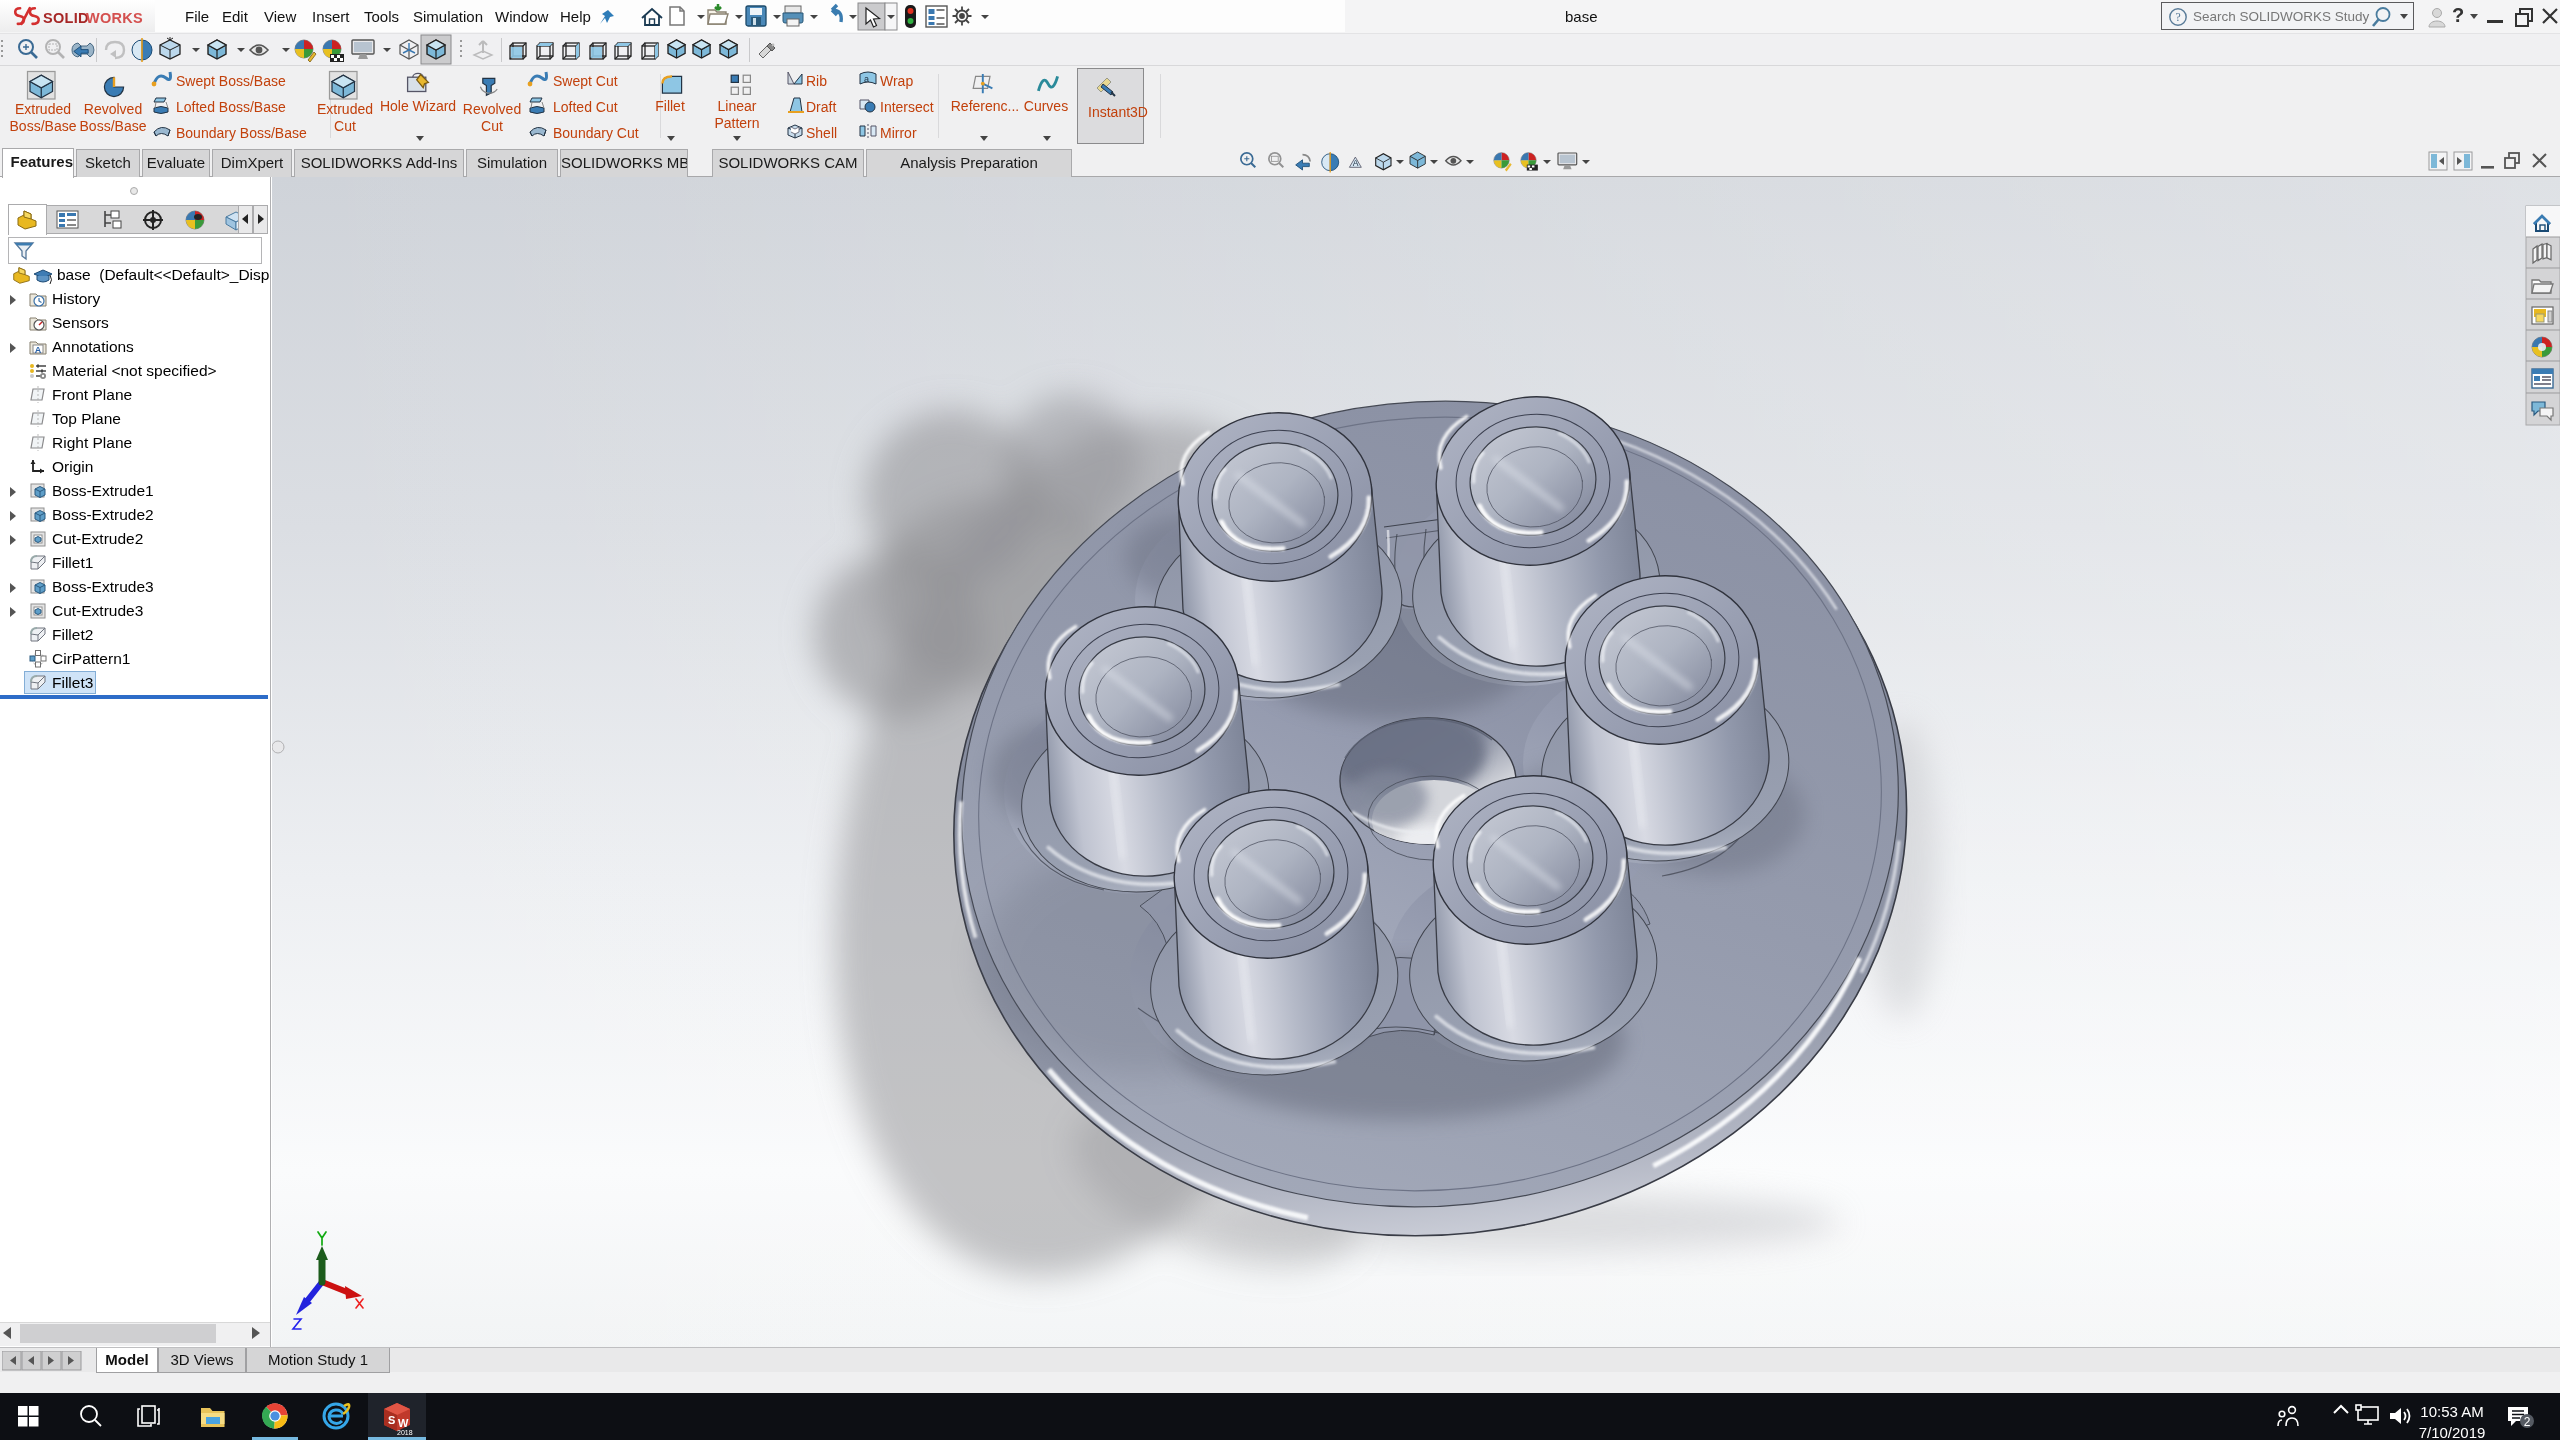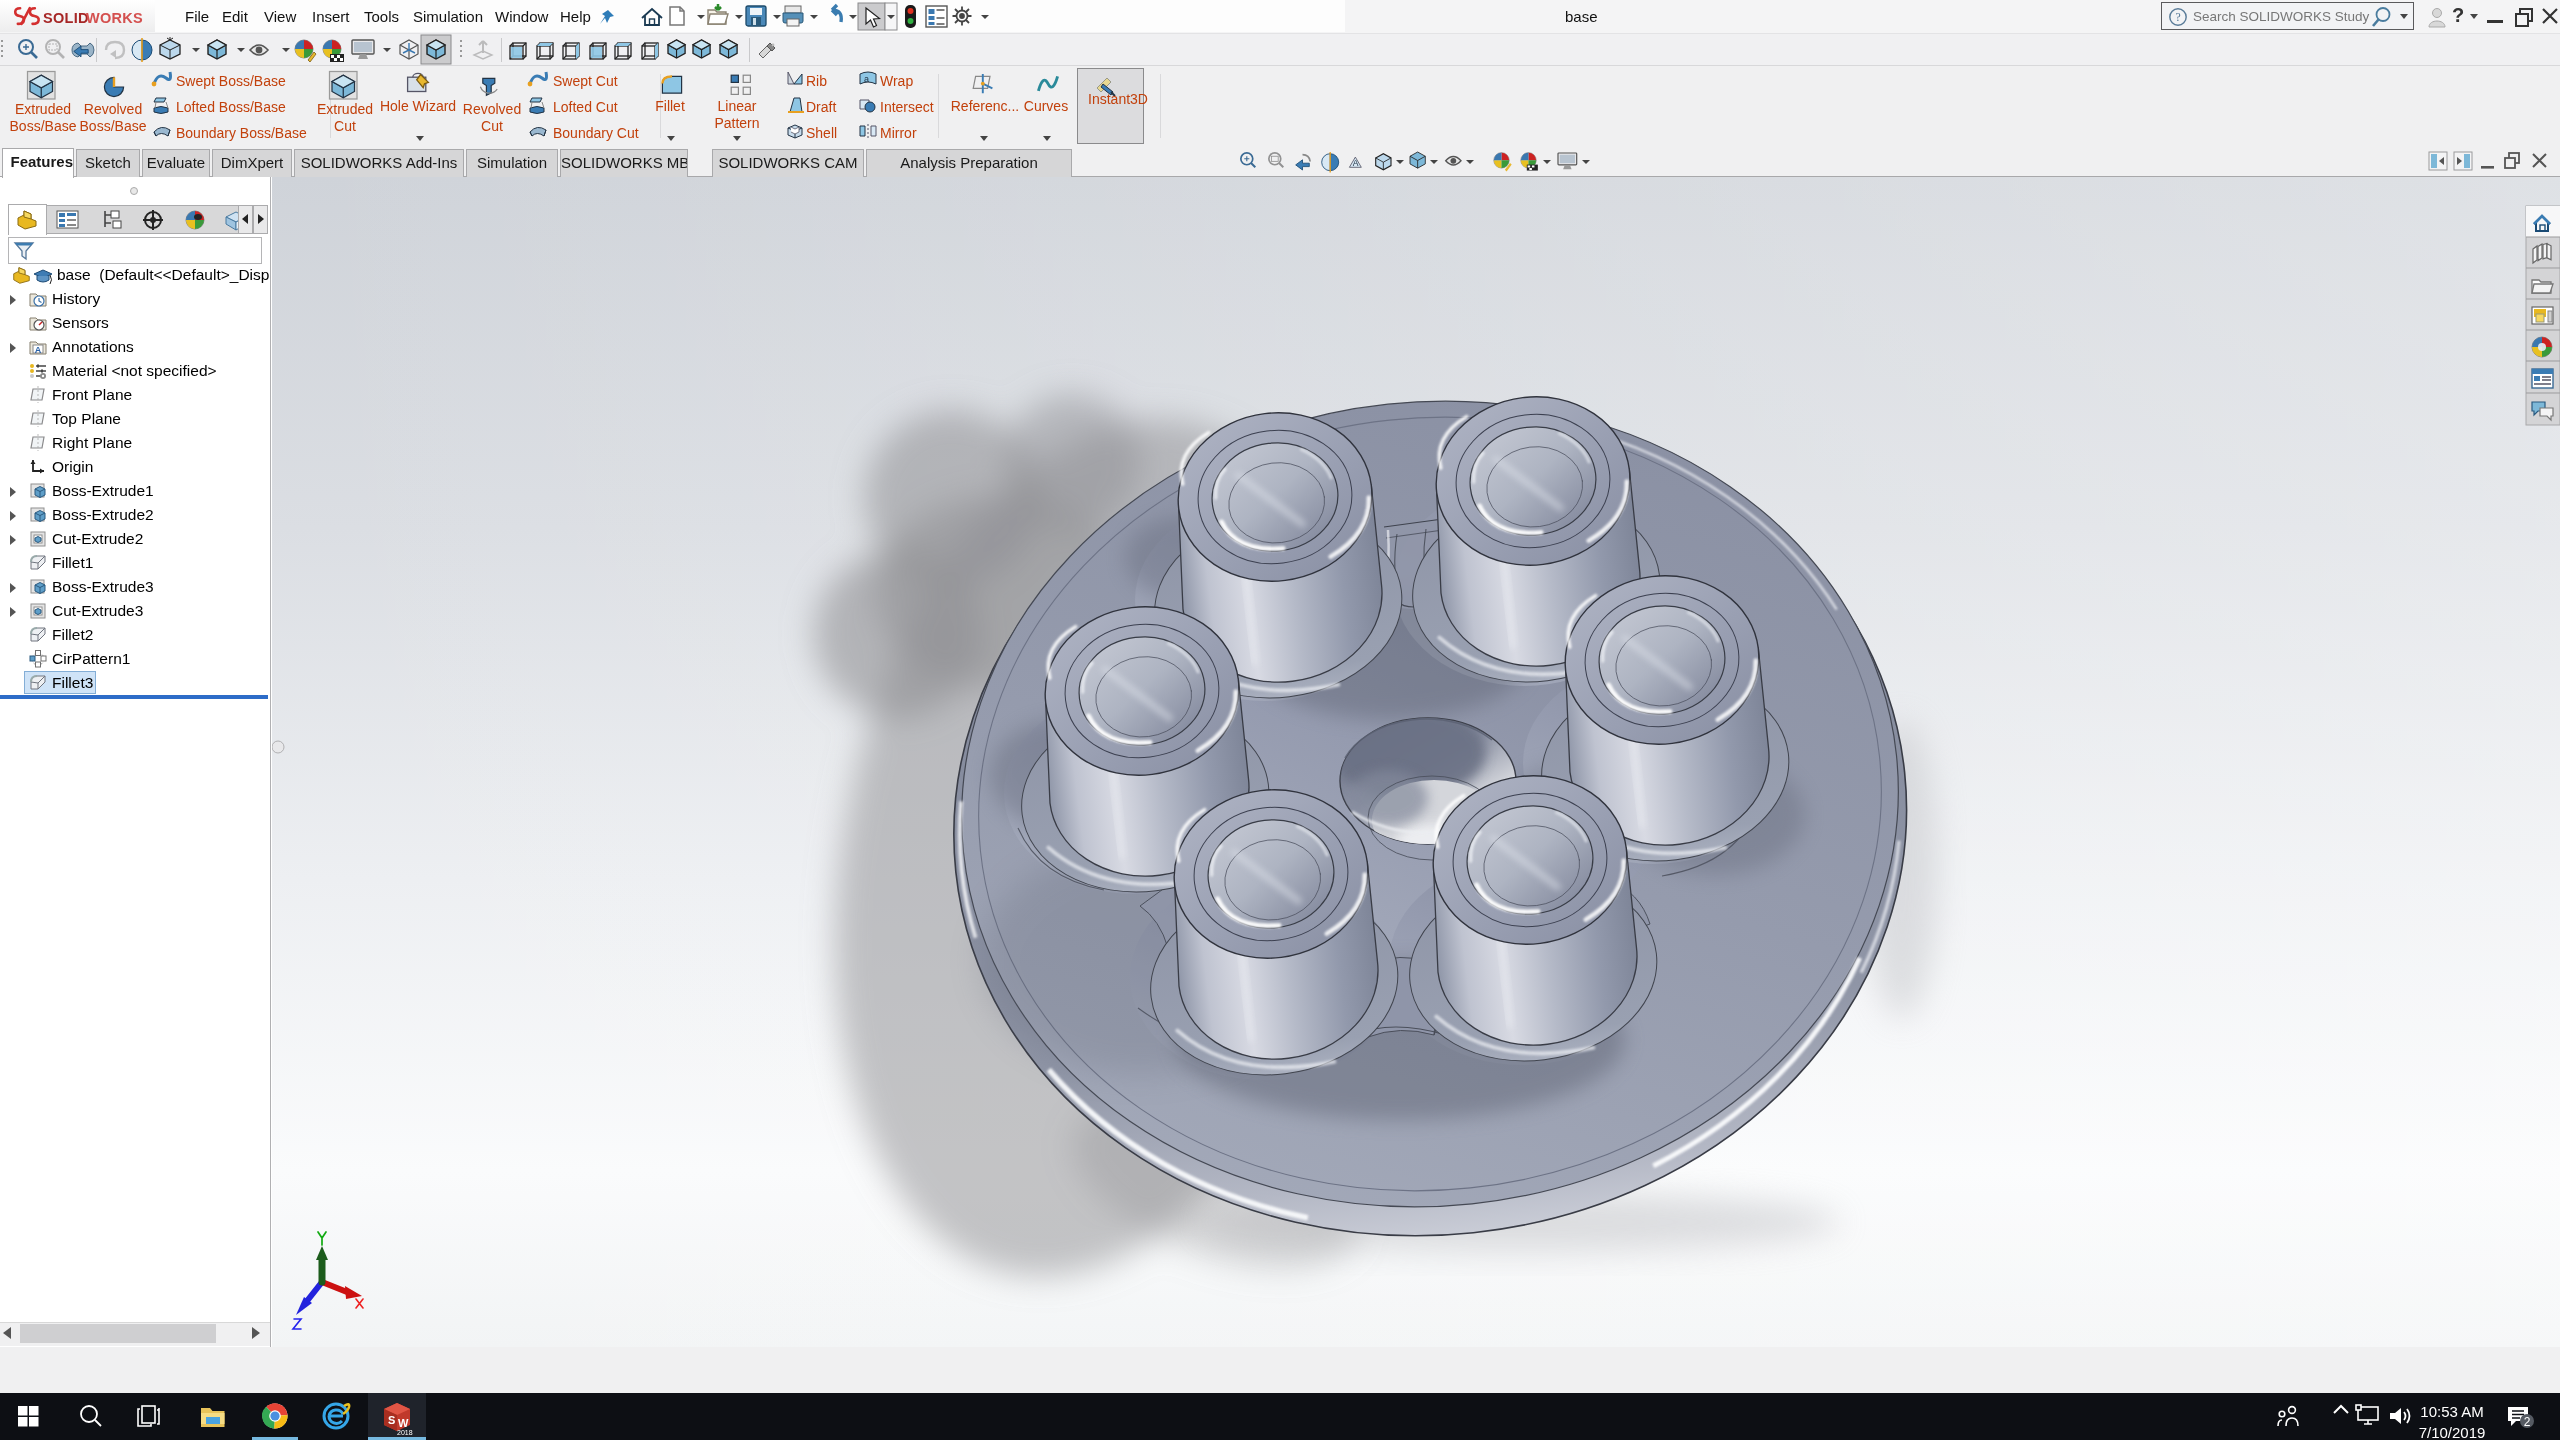--- a/index.html
+++ b/index.html
@@ -416,21 +416,21 @@
     <div class="rlabel" style="left:694px;top:32px;width:86px">Linear Pattern</div>
     <div class="rlabel" style="left:806px;top:7px;width:60px;text-align:left">Rib</div>
     <div class="rlabel" style="left:806px;top:33px;width:60px;text-align:left">Draft</div>
     <div class="rlabel" style="left:806px;top:59px;width:60px;text-align:left">Shell</div>
     <div class="rlabel" style="left:880px;top:7px;width:80px;text-align:left">Wrap</div>
     <div class="rlabel" style="left:880px;top:33px;width:80px;text-align:left">Intersect</div>
     <div class="rlabel" style="left:880px;top:59px;width:80px;text-align:left">Mirror</div>
     <div class="rlabel" style="left:950px;top:32px;width:70px">Referenc...</div>
     <div class="rlabel" style="left:1018px;top:32px;width:56px">Curves</div>
     <div class="abs" style="left:1077px;top:2px;width:67px;height:76px;background:#dcdcde;border:1px solid #8a8a8c"></div>
-    <div class="rlabel" style="left:1078px;top:25px;width:80px">Instant3D</div>
+    <div class="rlabel" style="left:1078px;top:38px;width:80px">Instant3D</div>
     <div class="rsep" style="left:330px;top:8px;height:64px"></div>
     <div class="rsep" style="left:660px;top:8px;height:64px"></div>
     <div class="rsep" style="left:938px;top:8px;height:64px"></div>
     <div class="rsep" style="left:1160px;top:8px;height:64px"></div>
     <div class="drop" style="left:416px;top:70px"></div>
     <div class="drop" style="left:667px;top:70px"></div>
     <div class="drop" style="left:733px;top:70px"></div>
     <div class="drop" style="left:980px;top:70px"></div>
     <div class="drop" style="left:1043px;top:70px"></div>
   </div>
@@ -993,20 +993,37 @@
       </div>
       <div class="abs" style="left:0;top:518px;width:268px;height:4px;background:#2d6cc8"></div>
 
       <div class="abs" style="left:0;top:1145px;width:271px;height:24px;background:#f0f0f1;border-top:1px solid #d8d8d8"></div>
       <div class="abs" style="left:3px;top:1150px;width:0;height:0;border-top:6px solid transparent;border-bottom:6px solid transparent;border-right:8px solid #555"></div>
       <div class="abs" style="left:20px;top:1147px;width:196px;height:19px;background:#cfcfd1"></div>
       <div class="abs" style="left:252px;top:1150px;width:0;height:0;border-top:6px solid transparent;border-bottom:6px solid transparent;border-left:8px solid #555"></div>
     </div>
   </div>
 
+  <div id="docktabs">
+    <svg class="abs" style="left:2px;top:3px" width="80" height="20" viewBox="0 0 80 20">
+      <g fill="#555">
+        <rect x="0" y="0" width="19" height="19" fill="#cfcfd0" stroke="#9a9a9c"></rect>
+        <rect x="20" y="0" width="19" height="19" fill="#cfcfd0" stroke="#9a9a9c"></rect>
+        <rect x="40" y="0" width="19" height="19" fill="#cfcfd0" stroke="#9a9a9c"></rect>
+        <rect x="60" y="0" width="19" height="19" fill="#cfcfd0" stroke="#9a9a9c"></rect>
+        <path d="M6 5 v9 M14 5 l-6 4.5 6 4.5z"></path>
+        <path d="M32 5 l-6 4.5 6 4.5z"></path>
+        <path d="M46 5 l6 4.5 -6 4.5z"></path>
+        <path d="M74 5 v9 M66 5 l6 4.5 -6 4.5z"></path>
+      </g>
+    </svg>
+    <div class="dtab" style="left:96px;width:62px;background:#ffffff;font-weight:bold">Model</div>
+    <div class="dtab" style="left:158px;width:88px">3D Views</div>
+    <div class="dtab" style="left:246px;width:144px">Motion Study 1</div>
+  </div>
 
 
   <div id="taskbar">
     <svg class="abs" style="left:0;top:0" width="2560" height="47" viewBox="0 0 2560 47">
         <g transform="translate(18,13)" fill="#fff">
           <rect x="0" y="0" width="9.5" height="9.5"></rect>
           <rect x="11" y="0" width="9.5" height="9.5"></rect>
           <rect x="0" y="11" width="9.5" height="9.5"></rect>
           <rect x="11" y="11" width="9.5" height="9.5"></rect>
         </g>

